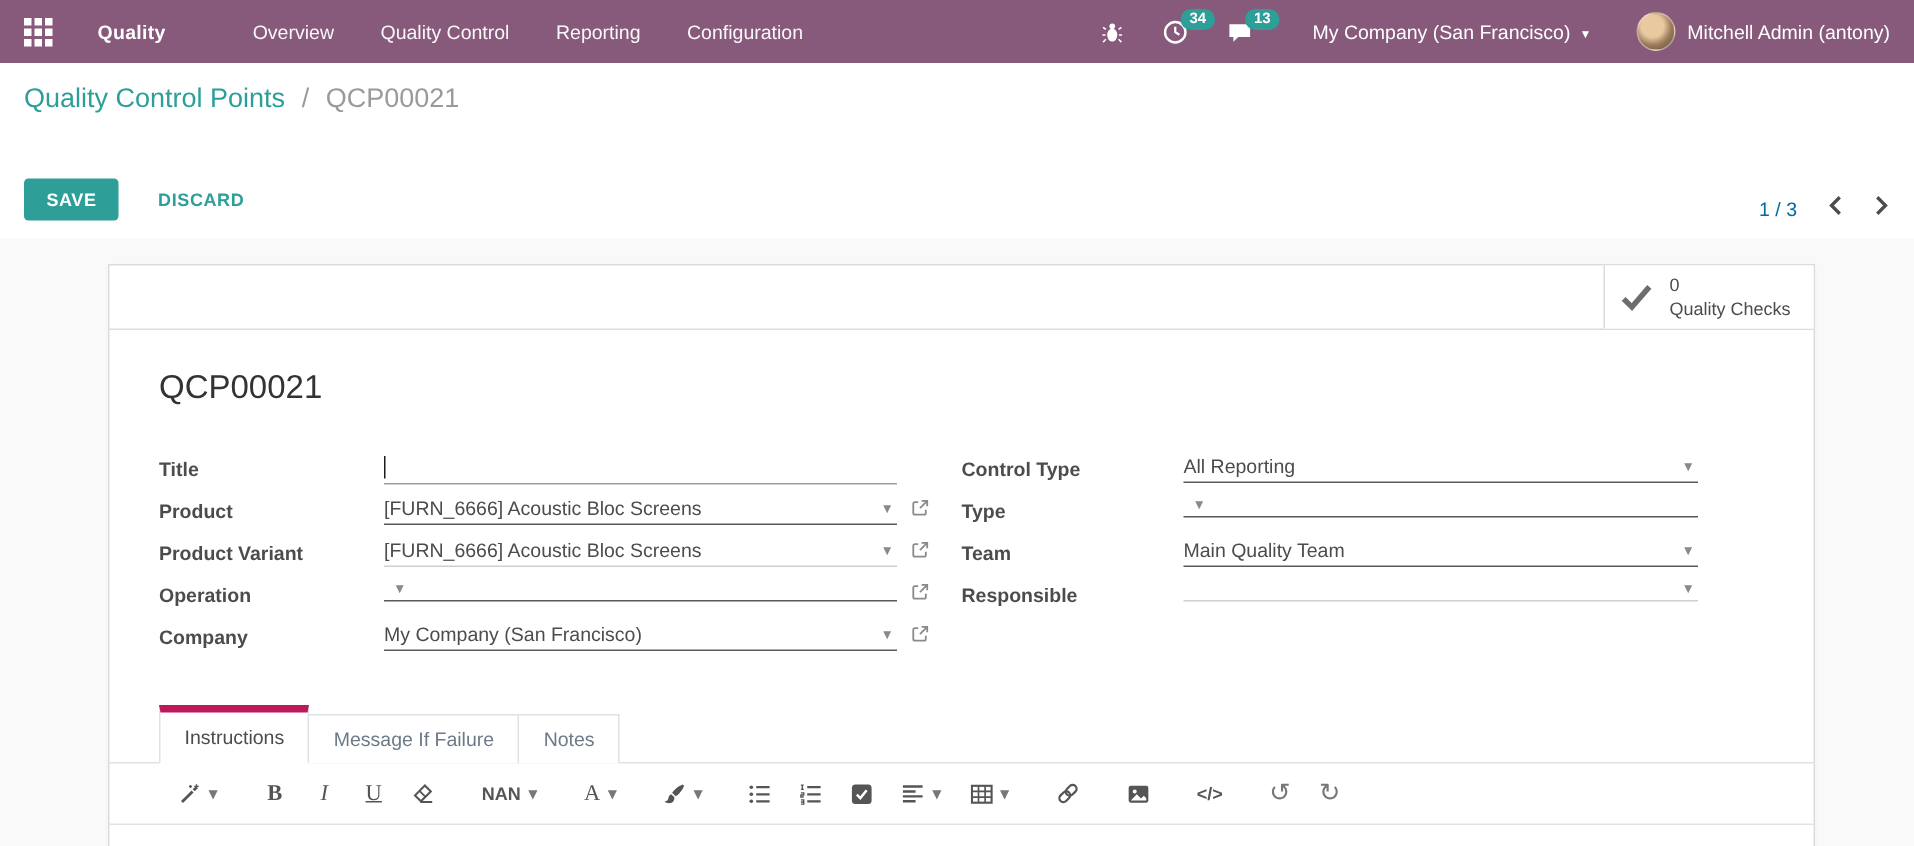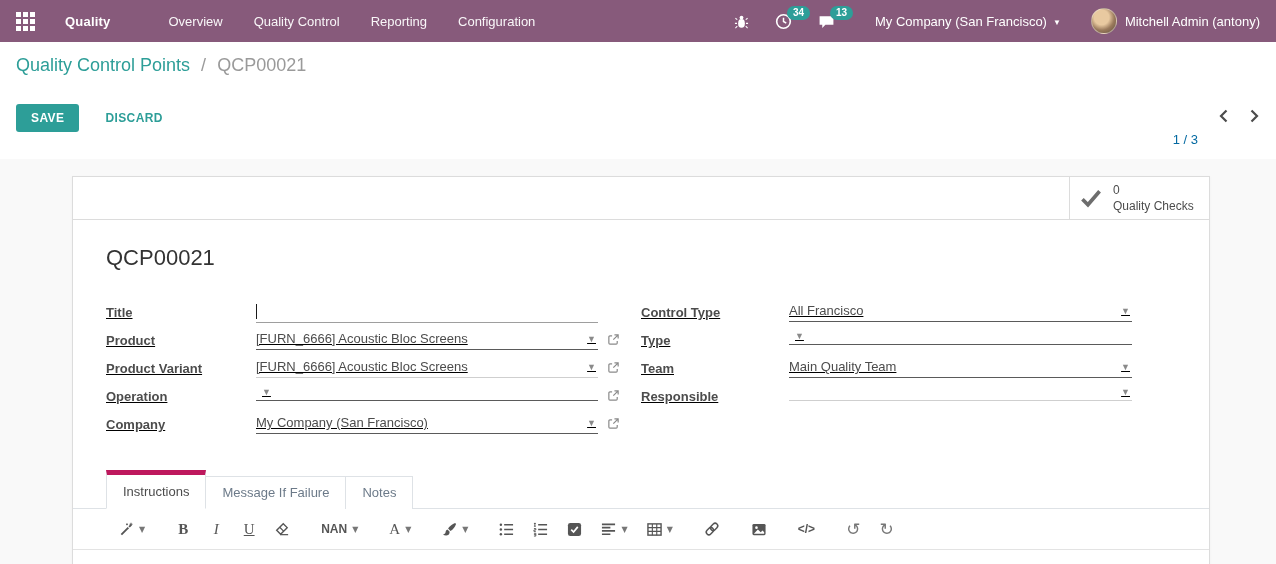--- a/index.html
+++ b/index.html
@@ -24,21 +24,21 @@
     background:radial-gradient(circle at 40% 35%, #e8c9a0 0 35%, #9a7a5c 60%, #5d4a3a 100%);
     border:1px solid rgba(255,255,255,.4); }
   .nav-user { font-size:13px; margin-left:8px; cursor:pointer; white-space:nowrap; }
 
   
   .control-panel { background:#fff; padding:13px 16px 12px; }
   .breadcrumb { font-size:18px; margin-bottom:12px; }
   .bc-parent { color:#2D9E98; cursor:pointer; }
   .bc-sep { color:#9a9a9a; margin:0 6px; }
   .bc-current { color:#9a9a9a; }
-  .cp-buttons { display:flex; align-items:center; }
+  .cp-buttons { display:flex; align-items:flex-end; }
   .btn-save { background:#2D9E98; color:#fff; border:none; font-size:12px; font-weight:bold;
     padding:7px 15px; border-radius:3px; cursor:pointer; letter-spacing:.4px;
     font-family:"Liberation Sans", sans-serif; }
   .btn-discard { background:none; border:none; color:#2D9E98; font-size:12px; font-weight:bold;
     margin-left:16px; padding:7px 10px; cursor:pointer; letter-spacing:.4px;
     font-family:"Liberation Sans", sans-serif; }
   .cp-spacer { flex:1; }
   .pager-count { font-size:13px; color:#0369a1;margin-top:44px; }
   .pager-btn { background:none; border:none; cursor:pointer; margin-left:20px; padding:0; }
 
@@ -50,21 +50,21 @@
   .card-header { height:43px; border-bottom:1px solid #dcdcdc; display:flex;
     justify-content:flex-end; flex-shrink:0; }
   .stat-button { width:140px; border-left:1px solid #dcdcdc; display:flex; align-items:center;
     padding:0 10px; gap:11px; cursor:pointer; background:#fff; }
   .stat-text { font-size:12px; color:#4c4c4c; line-height:1.35; text-align:left; }
 
   .sheet { padding:25px 33px 0; }
   .record-name { font-size:22px; font-weight:normal; color:#333; margin-bottom:31px; }
   .field-grid { display:flex; }
   .col { width:536px; }
-  .o-row { display:flex; height:28px; align-items:flex-start;text-decoration:underline; }
+  .o-row { display:flex; height:28px; align-items:flex-start; }
   .o-label { width:150px; font-size:13px; font-weight:bold; color:#4c4c4c; padding-top:3px; flex-shrink:0; }
   .col-right .o-label { width:148px; }
   .o-field { width:342px; display:flex; align-items:center; padding:1px 2px 3px 0; cursor:text; }
   .col-right .o-field { width:343px; }
   .o-field.dark { border-bottom:1px solid #5a5a5a; }
   .o-field.mid { border-bottom:1px solid #9e9e9e; }
   .o-field.light { border-bottom:1px solid #cfcfcf; }
   .o-value { flex:1; font-size:13px; color:#4c4c4c; white-space:nowrap; overflow:hidden; }
   .o-caret { color:#8a8a8a; font-size:9px; margin-left:6px; cursor:pointer; }
   .o-ext { margin-left:9px; padding-top:2px; cursor:pointer; }
@@ -250,21 +250,21 @@
                   <path d="M8 2 H12 V6 M12 2 L6.8 7.2" stroke="#8a8a8a" stroke-width="1.3" fill="none"></path>
                 </svg>
             </span>
           </div>
         </div>
 
         <div class="col col-right">
           <div class="o-row">
             <label class="o-label">Control Type</label>
             <div class="o-field dark">
-              <span class="o-value">All Francisco</span>
+              <span class="o-value">All Reporting</span>
               <span class="o-caret">▼</span>
             </div>
           </div>
           <div class="o-row">
             <label class="o-label">Type</label>
             <div class="o-field dark">
               <span class="o-caret">▼</span>
             </div>
           </div>
           <div class="o-row">

